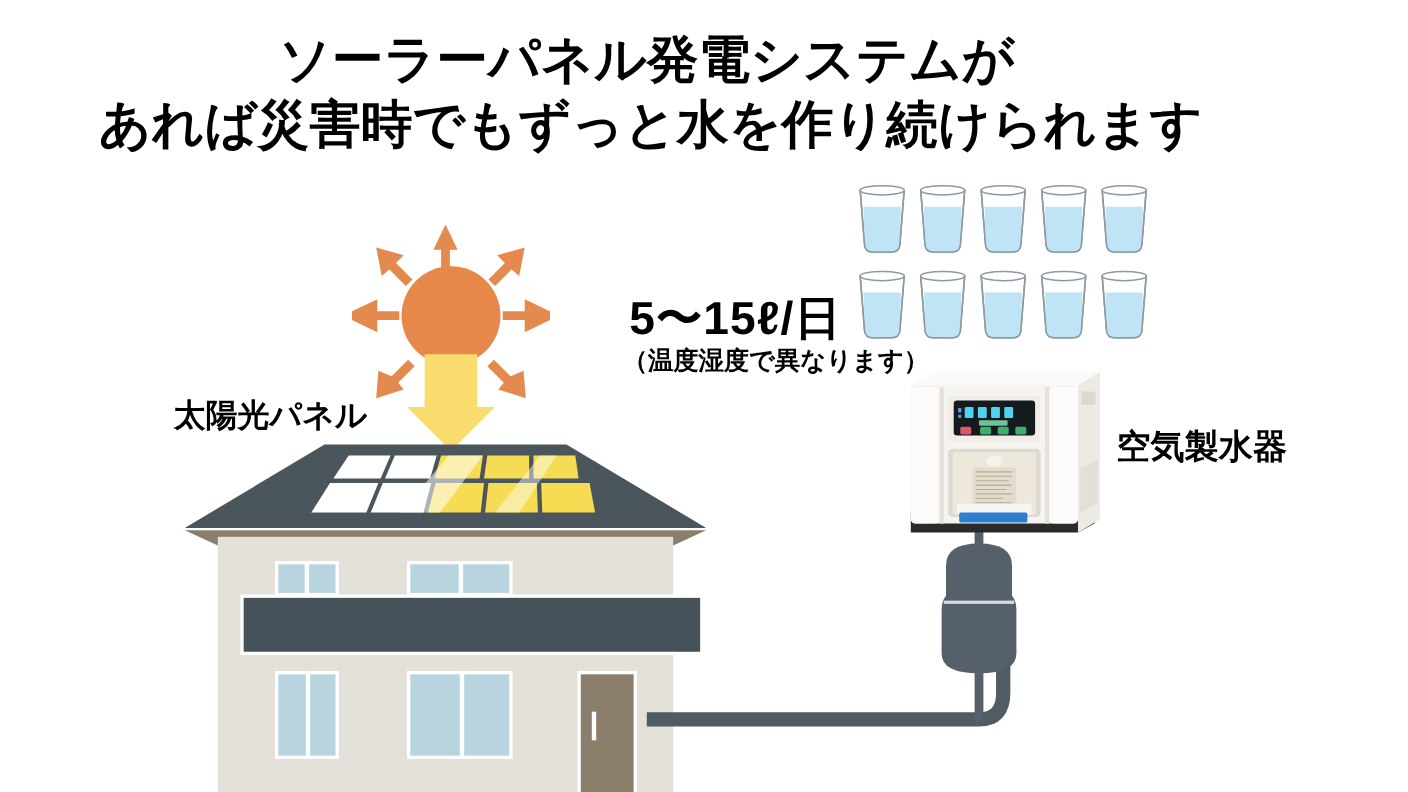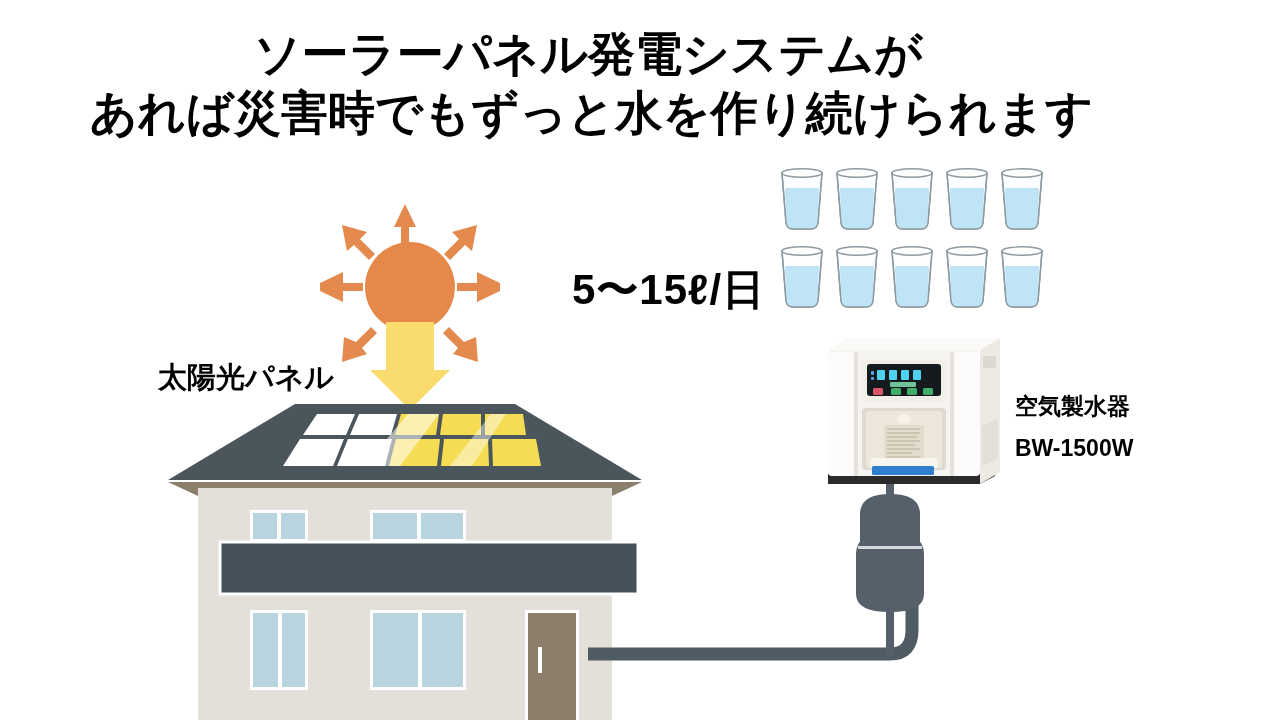--- a/index.html
+++ b/index.html
@@ -43,21 +43,21 @@
     top: 358px;
     font-size: 29px;
     font-weight: bold;
     color: #000000;
     white-space: nowrap;
   }
   .label-device {
     position: absolute;
     left: 1015px;
     top: 385px;
-    font-size: 23px;
+    font-size: 31px;
     font-weight: bold;
     color: #000000;
     line-height: 42px;
     white-space: nowrap;
   }
   .yield-main {
     position: absolute;
     left: 572px;
     top: 262px;
     font-size: 42px;
@@ -174,20 +174,21 @@
 
       <use href="#tumbler" x="0" y="78"></use>
       <use href="#tumbler" x="55" y="78"></use>
       <use href="#tumbler" x="110" y="78"></use>
       <use href="#tumbler" x="165" y="78"></use>
       <use href="#tumbler" x="220" y="78"></use>
     </svg>
   </div>
 
   <div class="yield-main">5〜15ℓ/日</div>
+  <div class="yield-sub">（温度湿度で異なります）</div>
 
   <div class="label-solar">太陽光パネル</div>
 
   <div class="house-wrap">
     <svg width="510" height="328" viewBox="0 0 510 328">
 
       <polygon points="18,90 492,90 462,104 48,104" fill="#8B7F6B"></polygon>
 
       <polygon points="145,12 365,12 492,88 18,88" fill="#4A565C"></polygon>
 
@@ -302,16 +303,15 @@
         <line x1="67" y1="127" x2="92" y2="127"></line>
         <line x1="67" y1="131" x2="100" y2="131"></line>
       </g>
       <rect x="50" y="132" width="68" height="10" rx="2" fill="#F7F5F0"></rect>
       <rect x="52" y="140" width="62" height="9" rx="1.5" fill="#2F7FD0"></rect>
     </svg>
   </div>
 
   <div class="label-device">
     <div>空気製水器</div>
-    <div>BW-1500W</div>
   </div>
 
 </div>
 
 </body></html>

